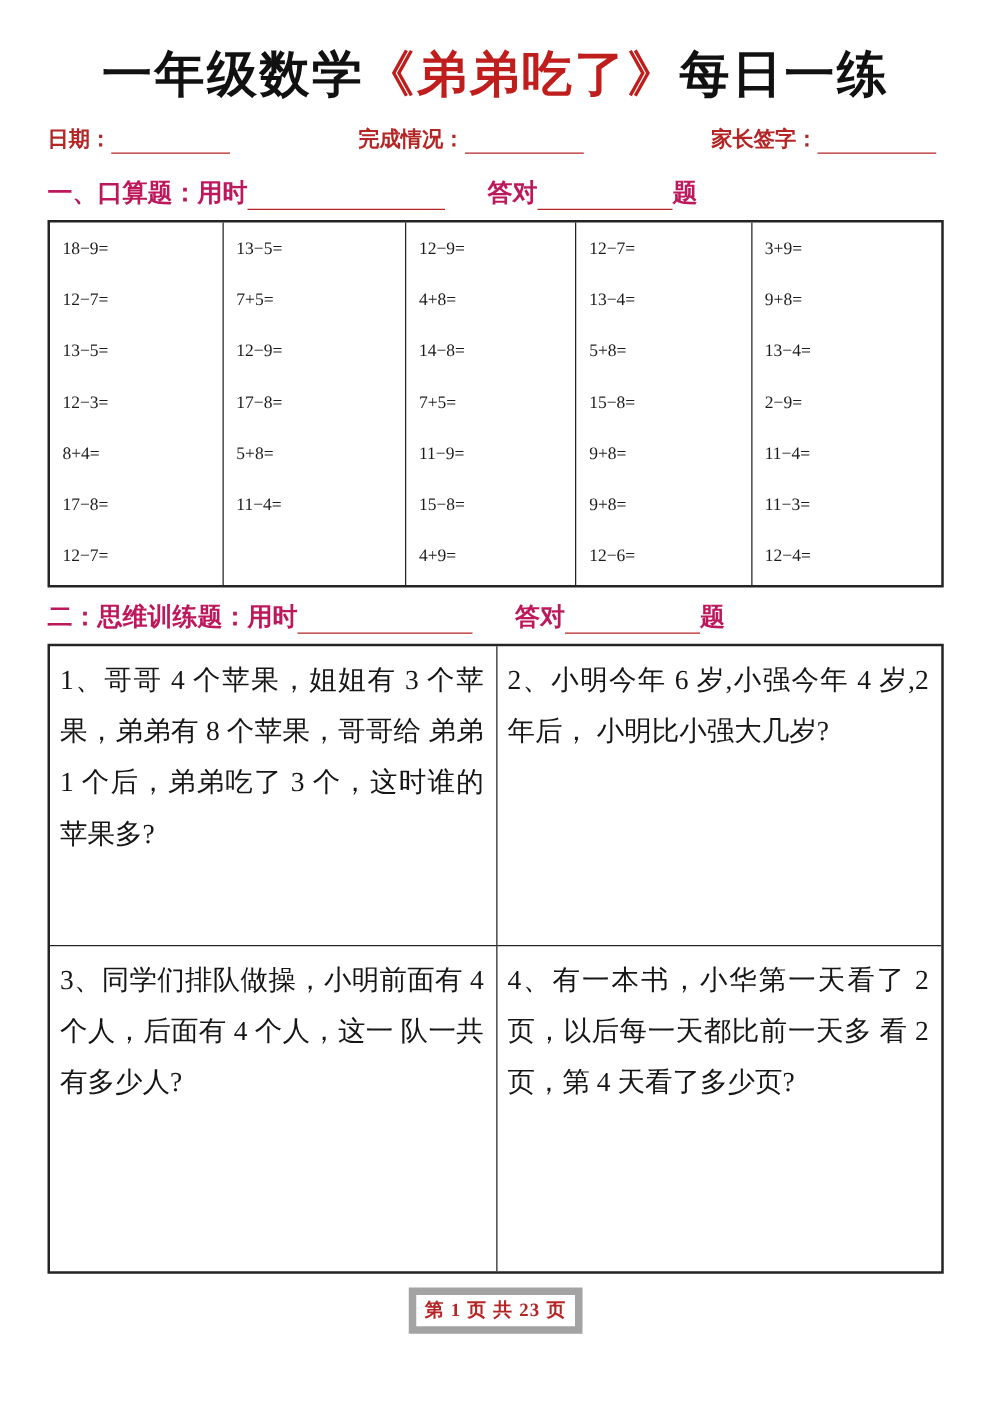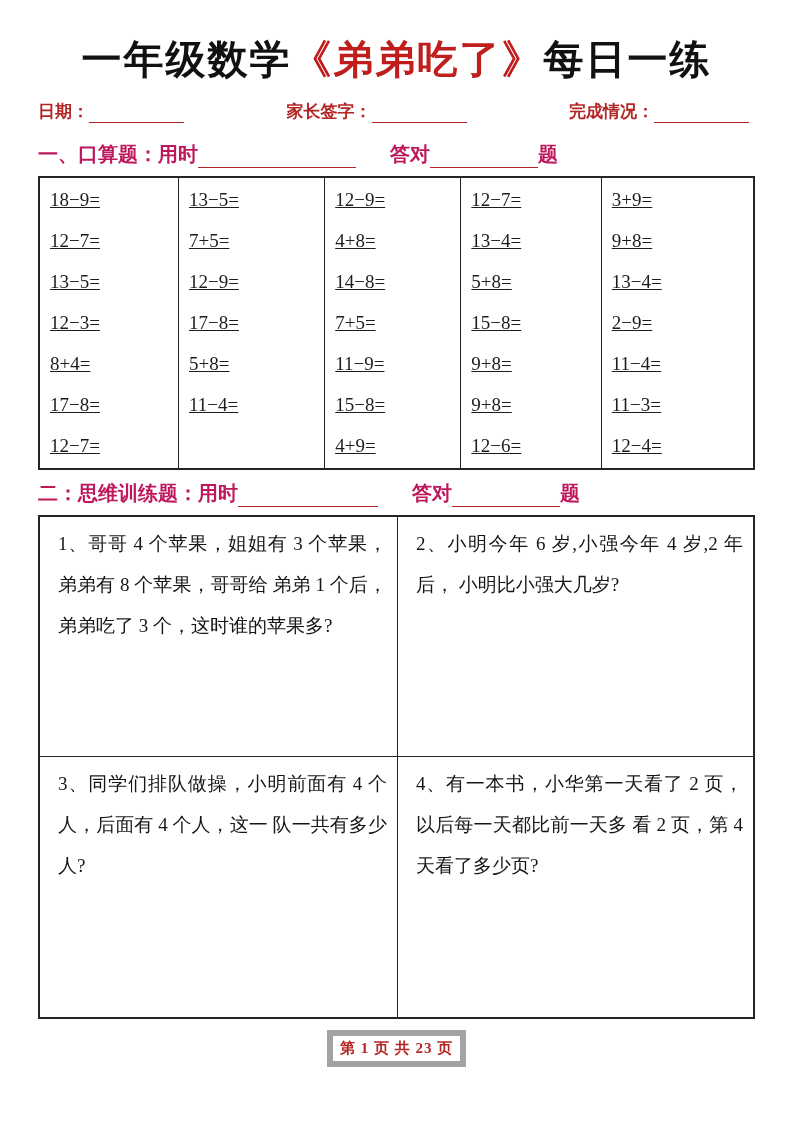--- a/index.html
+++ b/index.html
@@ -74,37 +74,36 @@
   .oral-col.c1 { width: 19.5%; }
   .oral-col.c2 { width: 20.5%; }
   .oral-col.c3 { width: 19.1%; }
   .oral-col.c4 { width: 19.7%; }
   .oral-col.c5 { width: 21.2%; }
   .oral-cell {
     height: 41px;
     display: flex;
     align-items: center;
     padding-left: 10px;
-    font-size: 19px;
+    font-size: 14px;
     color: #1c1c1c;
-    text-decoration: underline;
   }
 
   
   .word-table {
     margin-top: 8px;
     border: 2px solid #242424;
     display: grid;
     grid-template-columns: 50.2% 49.8%;
     grid-template-rows: 240px 260px;
     width: 100%;
   }
   .word-cell {
-    padding: 6px 10px 4px 18px;
-    font-size: 19px;
+    padding: 6px 10px 4px 8px;
+    font-size: 22px;
     line-height: 41px;
     text-align: justify;
     color: #161616;
     overflow: hidden;
   }
   .word-cell.b-right  { border-right: 1px solid #242424; }
   .word-cell.b-bottom { border-bottom: 1px solid #242424; }
 
   
   .footer-wrap {
@@ -125,25 +124,25 @@
 <body>
 
 <h1 class="title"><span>一年级数学</span><span class="accent">《弟弟吃了》</span><span>每日一练</span></h1>
 
 <div class="info-line">
   <span class="info-item">
     <span>日期：</span>
     <span class="blank w95"></span>
   </span>
   <span class="info-item">
-    <span>家长签字：</span>
+    <span>完成情况：</span>
     <span class="blank w95"></span>
   </span>
   <span class="info-item">
-    <span>完成情况：</span>
+    <span>家长签字：</span>
     <span class="blank w95"></span>
   </span>
 </div>
 
 <div class="sec-heading">
   <span>一、口算题：用时</span>
   <span class="blank w160"></span>
   <span class="gap"></span>
   <span>答对</span>
   <span class="blank w110"></span>

